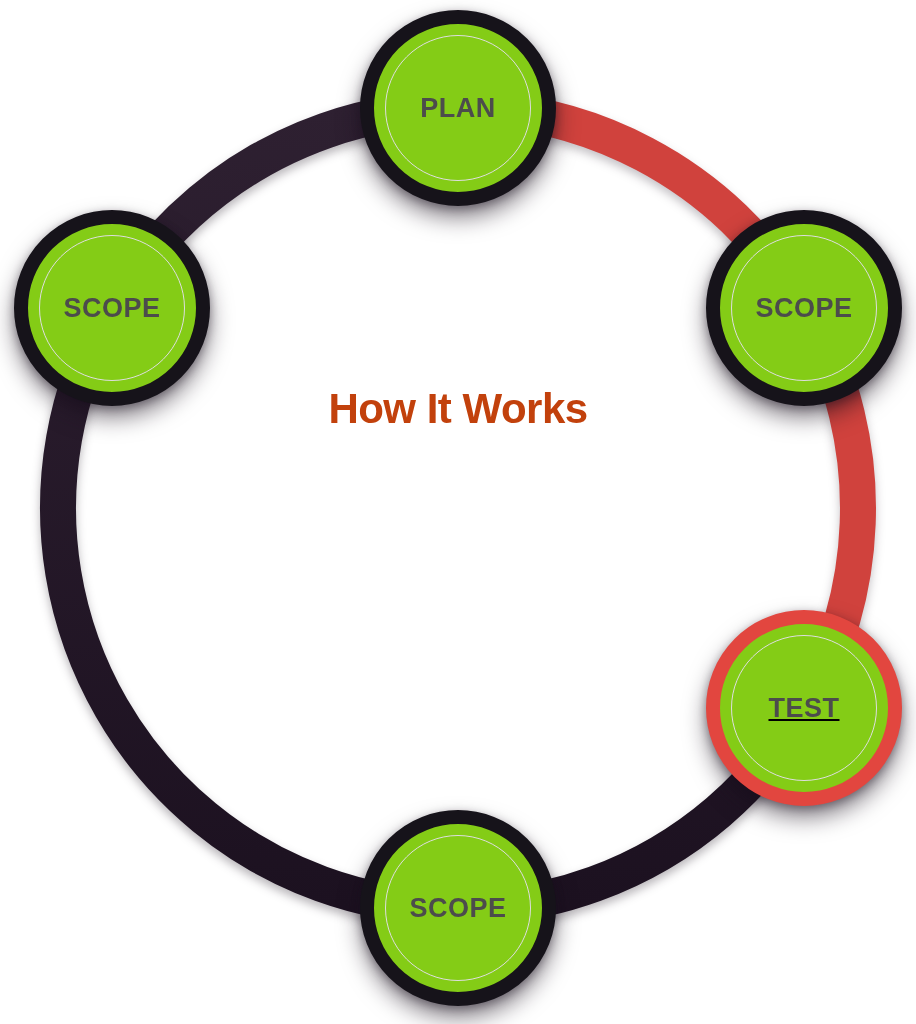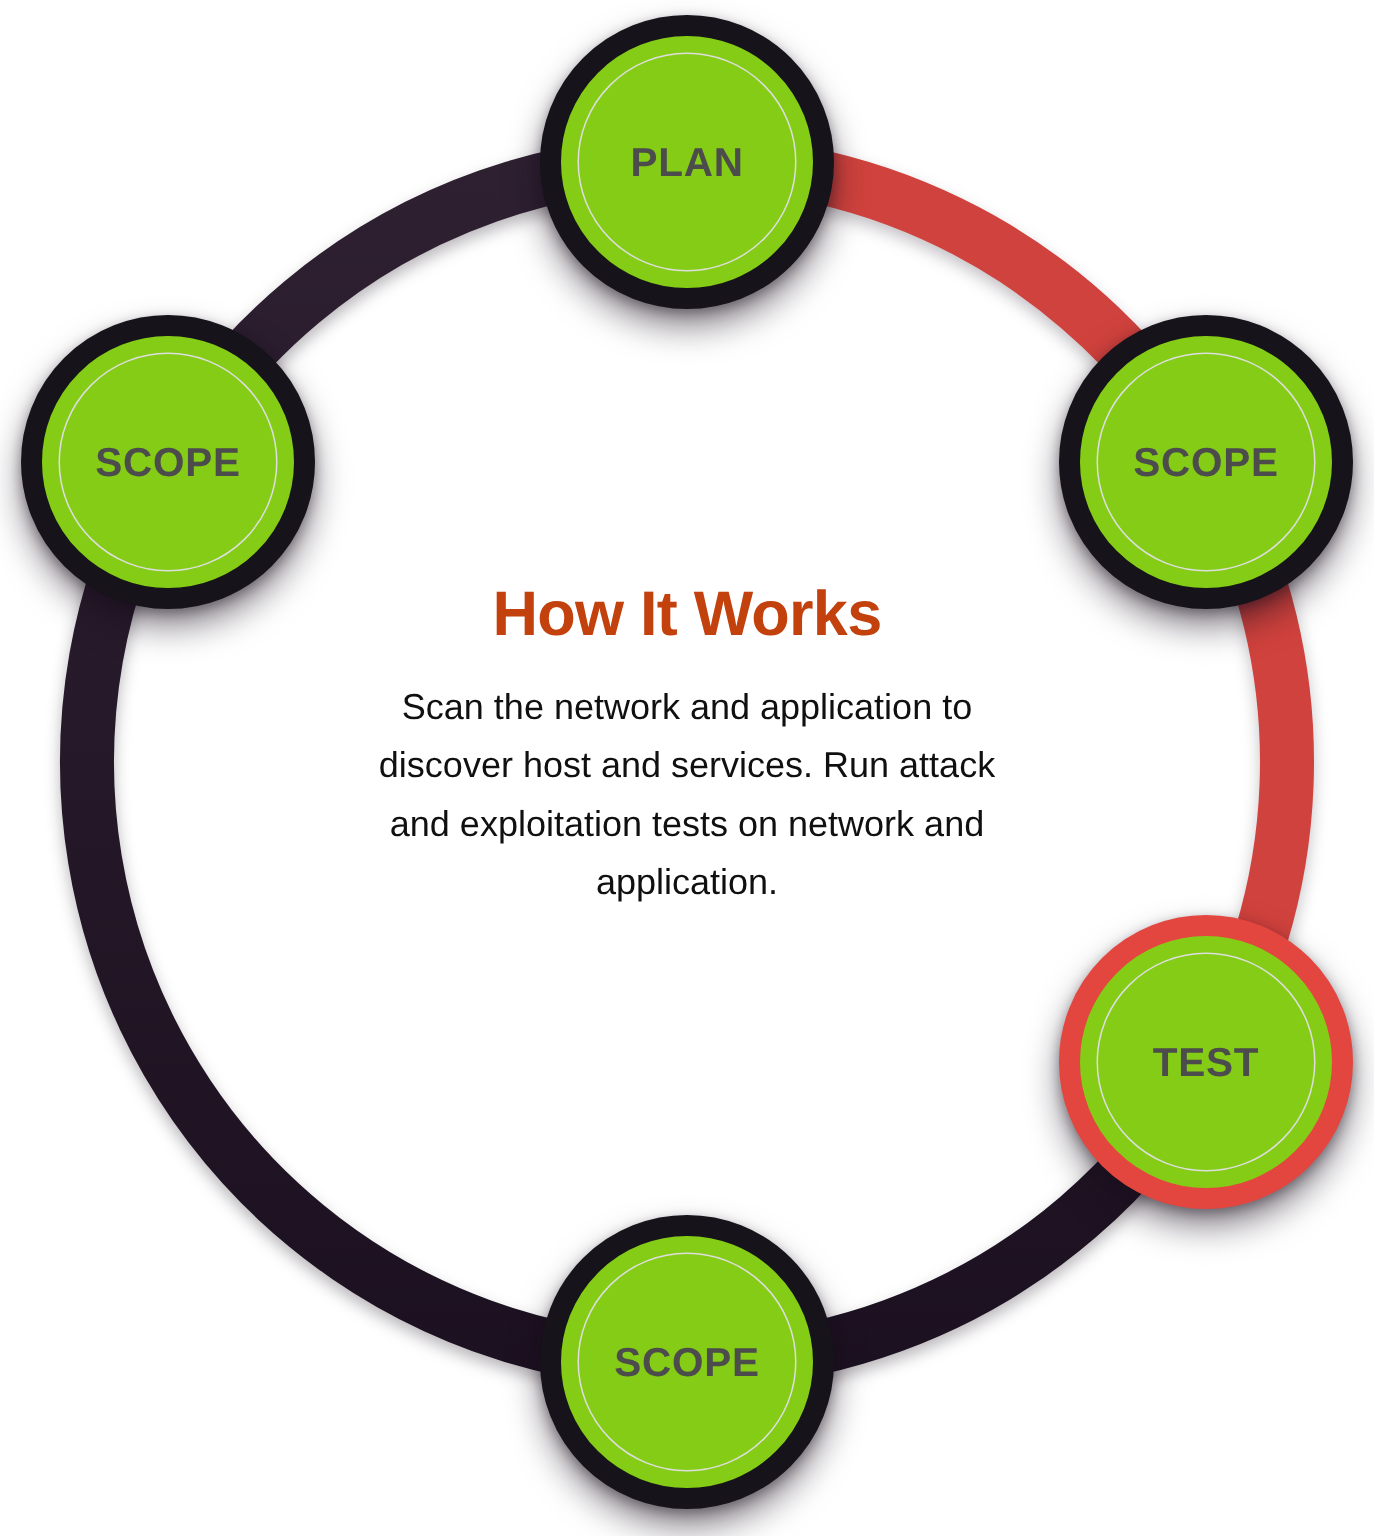--- a/index.html
+++ b/index.html
@@ -46,21 +46,21 @@
     cursor: pointer;
   }
   .node::before {
     content: "";
     position: absolute;
     inset: 11px;
     border: 1px solid #dedede;
     border-radius: 50%;
     pointer-events: none;
   }
-  .node.active { border-color: #e2463f; }
+  .node.active { border-color: #e2463f; text-decoration: underline; }
   .node-label {
     position: relative;
     font-size: 27px;
     font-weight: 700;
     letter-spacing: 0.5px;
     color: #4c4c4c;
     white-space: nowrap;
   }
   .node-plan   { left: 360px; top: 10px;  }
   .node-scope  { left: 706px; top: 210px; }
@@ -107,24 +107,20 @@
         <stop offset="0" stop-color="#2e2031"></stop>
         <stop offset="1" stop-color="#1c1120"></stop>
       </linearGradient>
     </defs>
     <path class="arc arc-dark" d="M 804.41 708 A 400 400 0 1 1 458 108"></path>
     <path class="arc arc-red" d="M 458 108 A 400 400 0 0 1 804.41 708"></path>
   </svg>
 
   <div class="center-text">
     <h1>How It Works</h1>
-    <p>Scan the network and application to
-discover host and services. Run attack
-and exploitation tests on network and
-application.</p>
   </div>
 
   <div class="node node-plan">
     <span class="node-label">PLAN</span>
   </div>
 
   <div class="node node-scope">
     <span class="node-label">SCOPE</span>
   </div>
 

